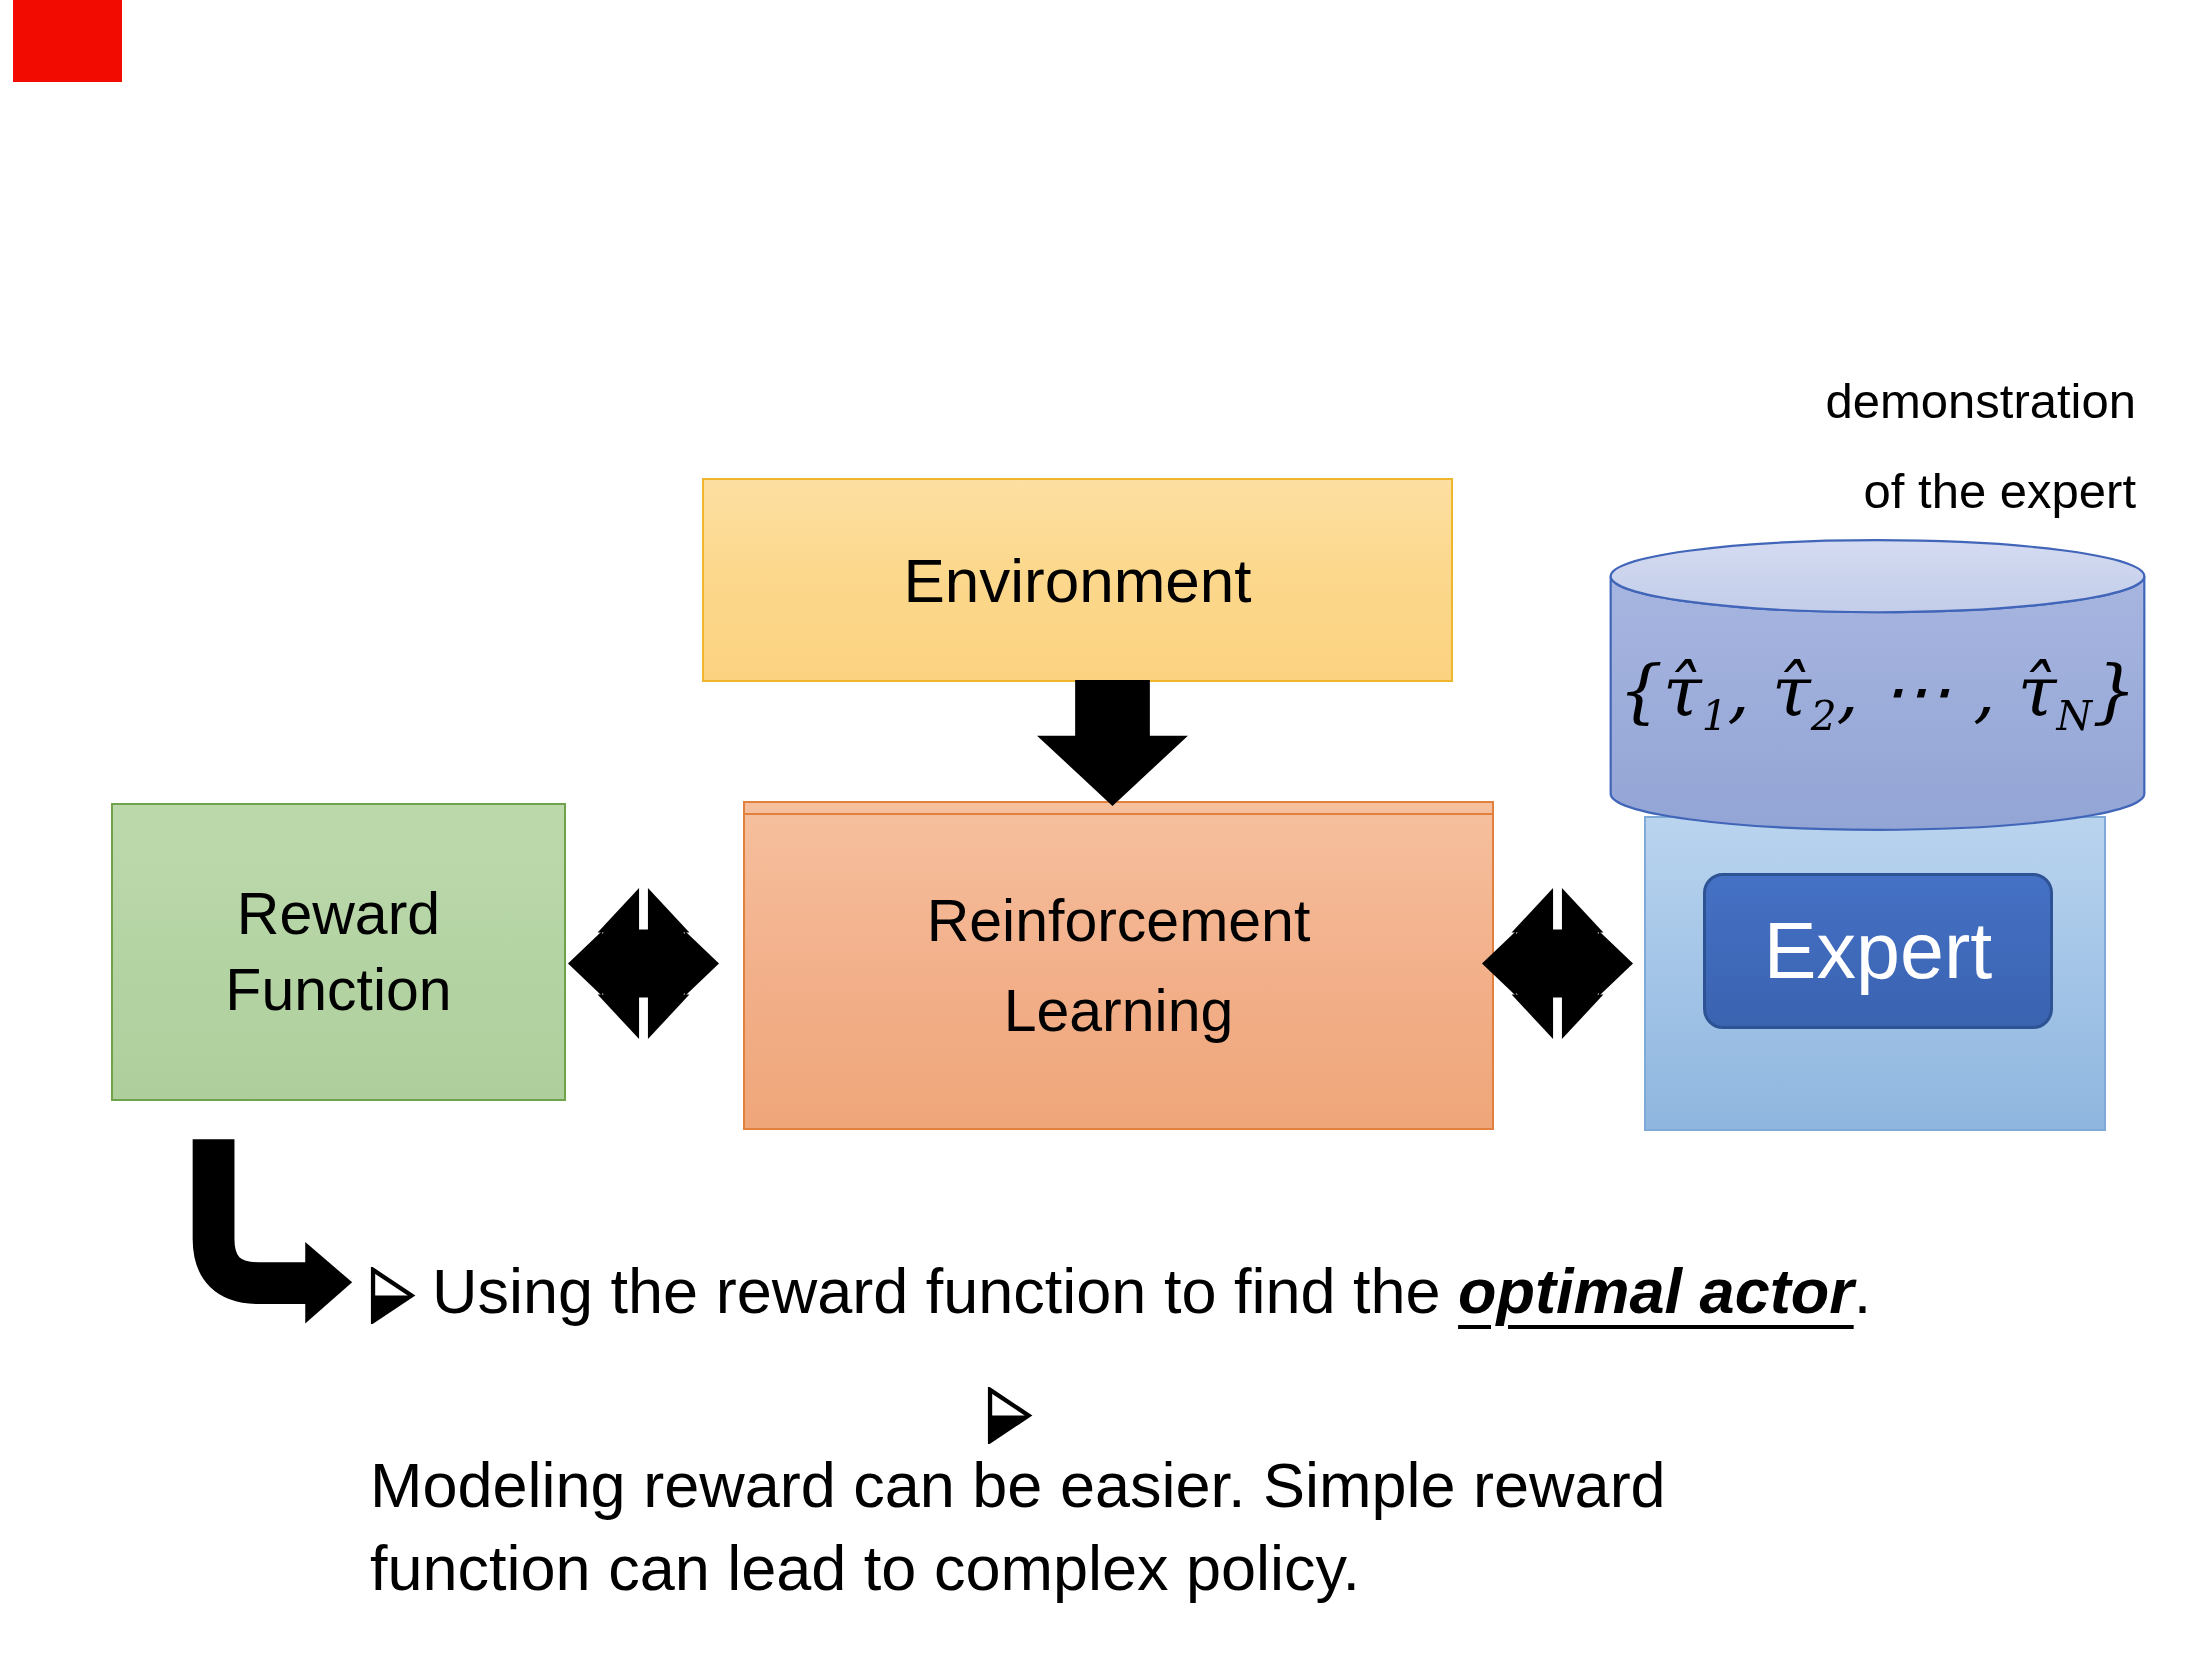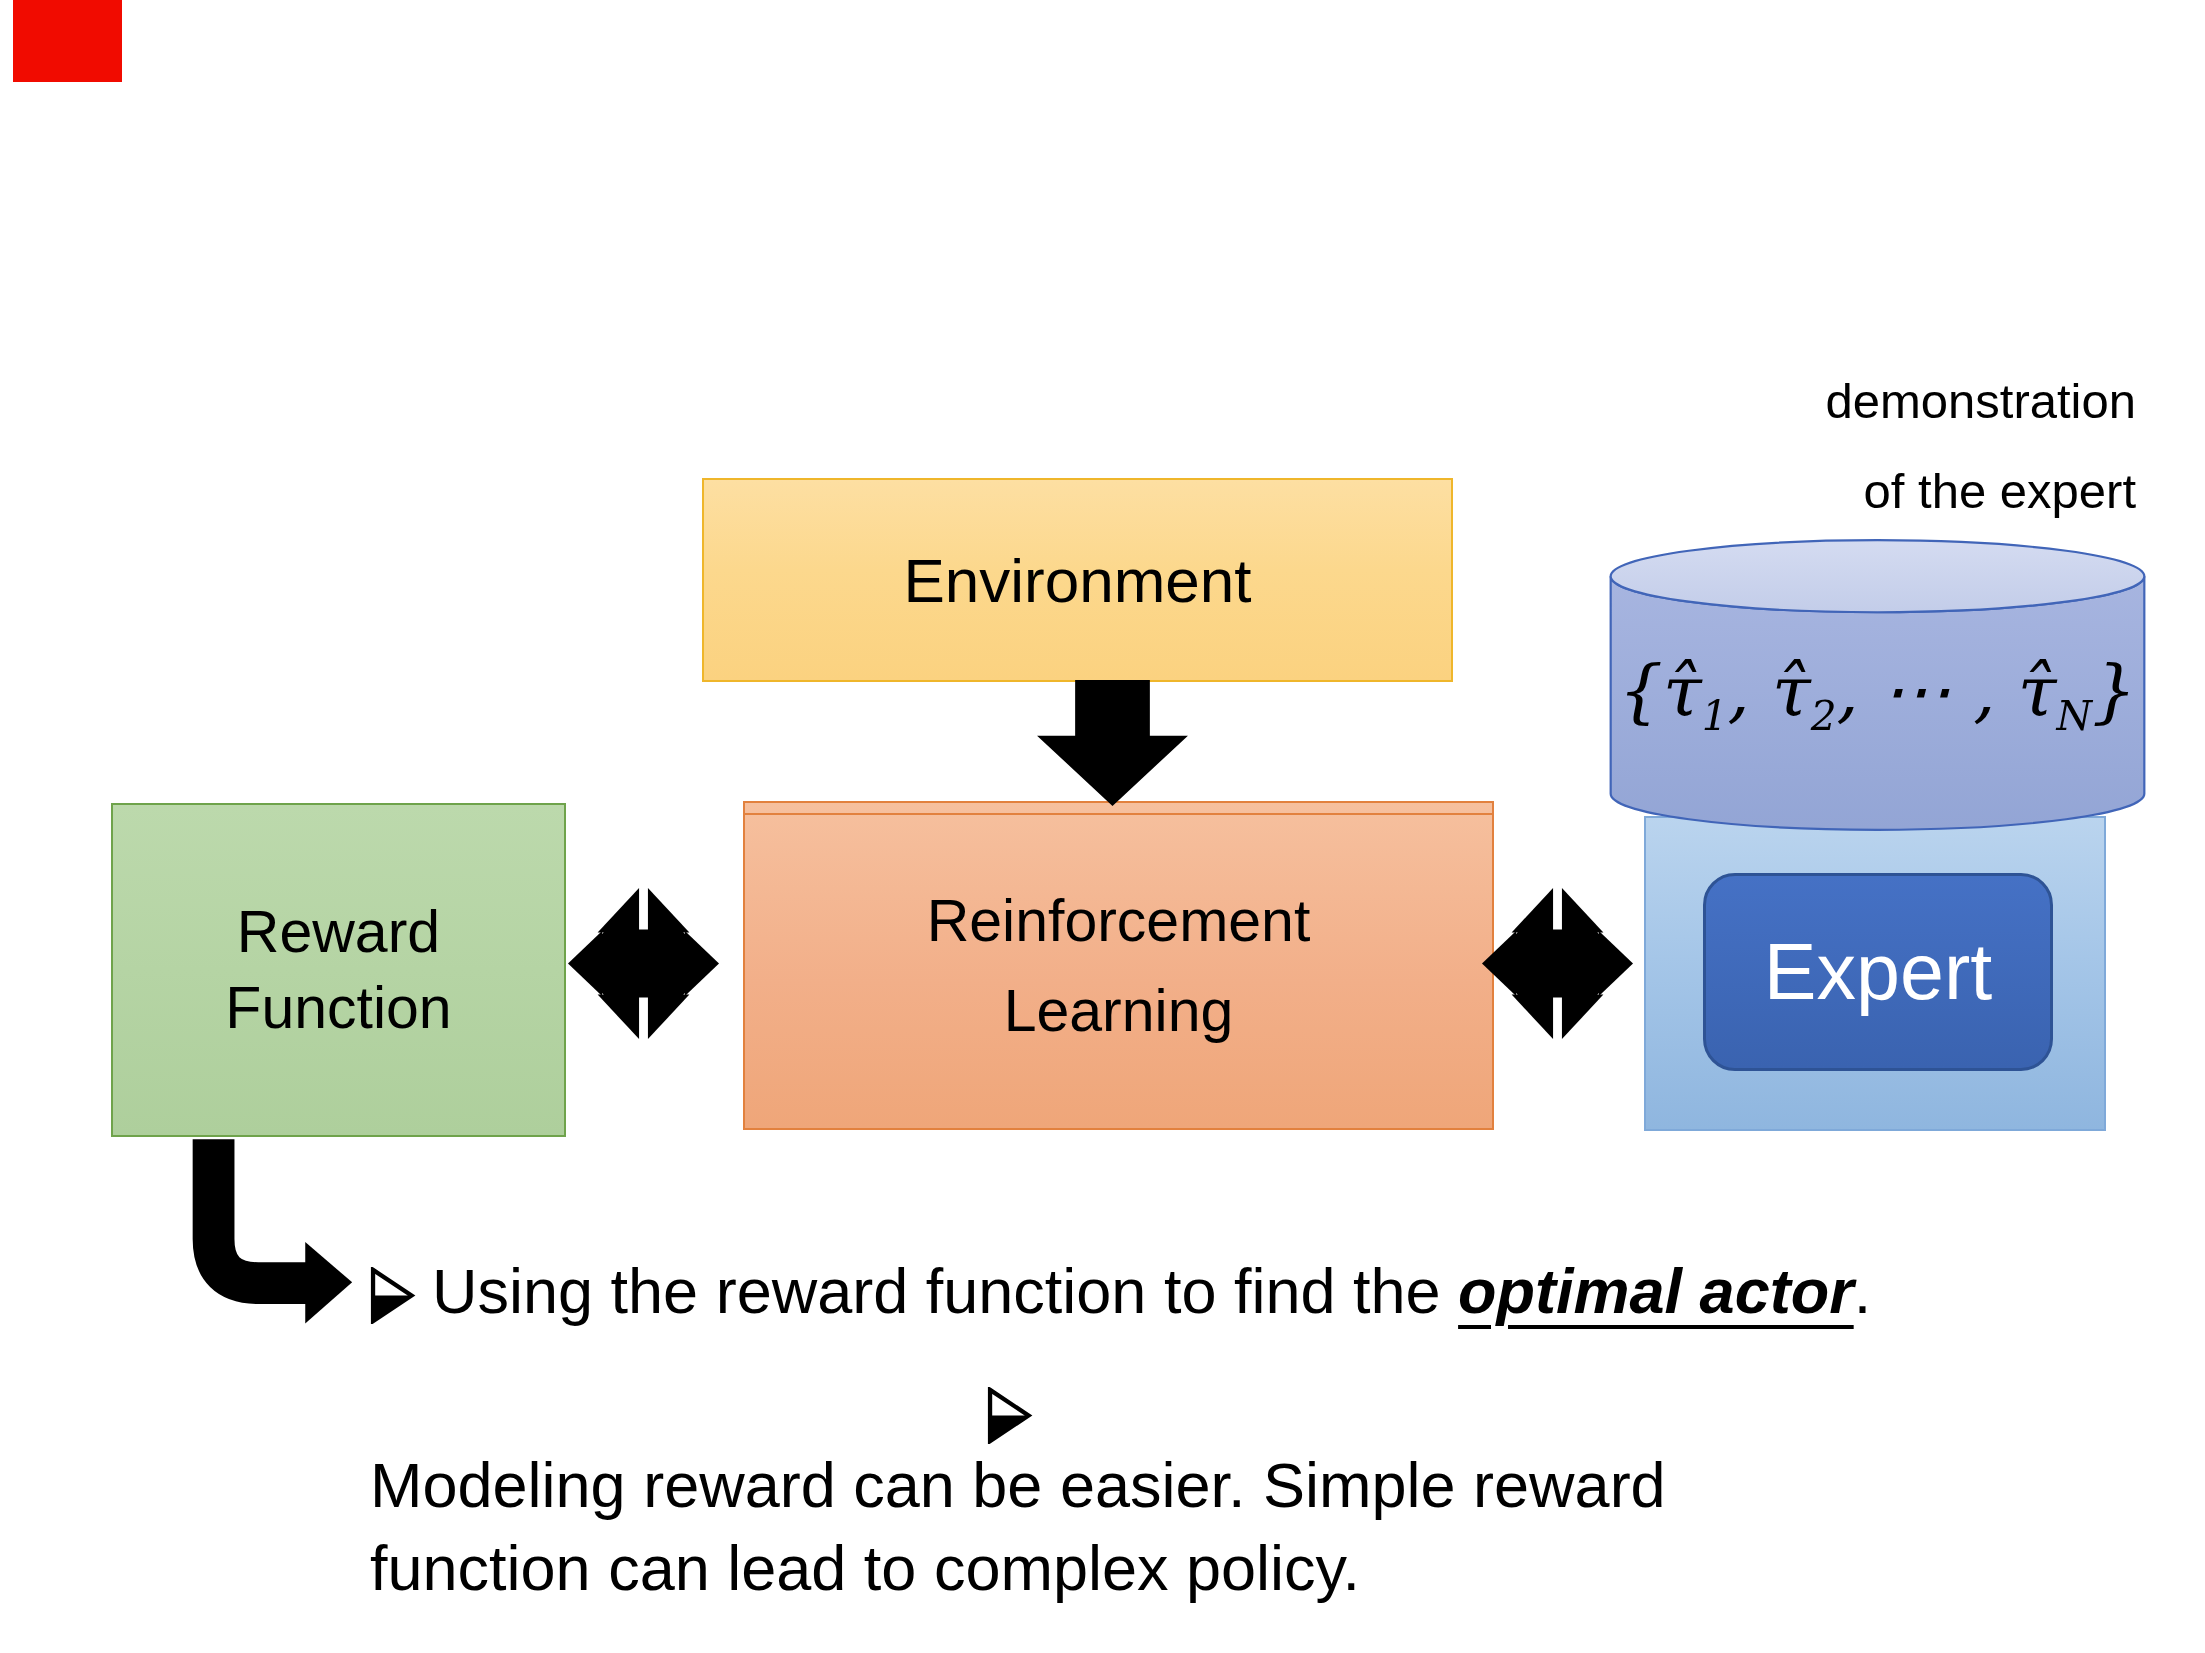--- a/index.html
+++ b/index.html
@@ -18,34 +18,34 @@
               font-size:49px;line-height:90px;}
 
   
   .dbox{position:absolute;display:flex;flex-direction:column;align-items:center;
         justify-content:center;text-align:center;box-sizing:border-box;}
 
   .env-box{left:702px;top:478px;width:751px;height:204px;font-size:62px;
            background:linear-gradient(180deg,#fddfa2 0%,#fcd88d 45%,#fbd280 100%);
            border:2.9px solid #efb62b;}
 
-  .reward-box{left:111px;top:803px;width:455px;height:334px;font-size:59px;line-height:76px;
+  .reward-box{left:111px;top:803px;width:455px;height:298px;font-size:59px;line-height:76px;
               background:linear-gradient(180deg,#bcd9ac 0%,#aecf9c 100%);
               border:2.9px solid #6fa34b;}
 
   .rl-box{left:731px;top:801px;width:751px;height:329px;font-size:59px;line-height:90px;
           background:linear-gradient(180deg,#f6c09e 0%,#f2af89 55%,#efa679 100%);
           border:2.9px solid #e2813e;margin-left:12px;}
   .rl-inner-line{position:absolute;top:10.3px;left:0;width:100%;height:2.2px;background:#e2813e;}
 
   .expert-panel{left:1644px;top:816px;width:462px;height:315px;z-index:1;
                 background:linear-gradient(180deg,#bad4ee 0%,#a5c6e8 45%,#8fb6df 100%);
                 border:2.2px solid #7fa9d9;}
 
-  .expert-chip{left:1703px;top:873px;width:350px;height:198px;z-index:4;border-radius:32px;
+  .expert-chip{left:1703px;top:873px;width:350px;height:156px;z-index:4;border-radius:20px;
                background:linear-gradient(180deg,#4571c5 0%,#3a63b0 100%);
                border:3.7px solid #2e5395;color:#fff;font-size:79px;}
 
   
   .cylinder{position:absolute;left:1607px;top:537px;z-index:2;}
   .formula{position:absolute;left:1607px;top:650px;width:541px;z-index:3;text-align:center;
            font-family:"DejaVu Serif",serif;font-style:italic;font-size:70px;color:#000;}
   .formula sub{font-size:0.58em;line-height:0;}
 
   

